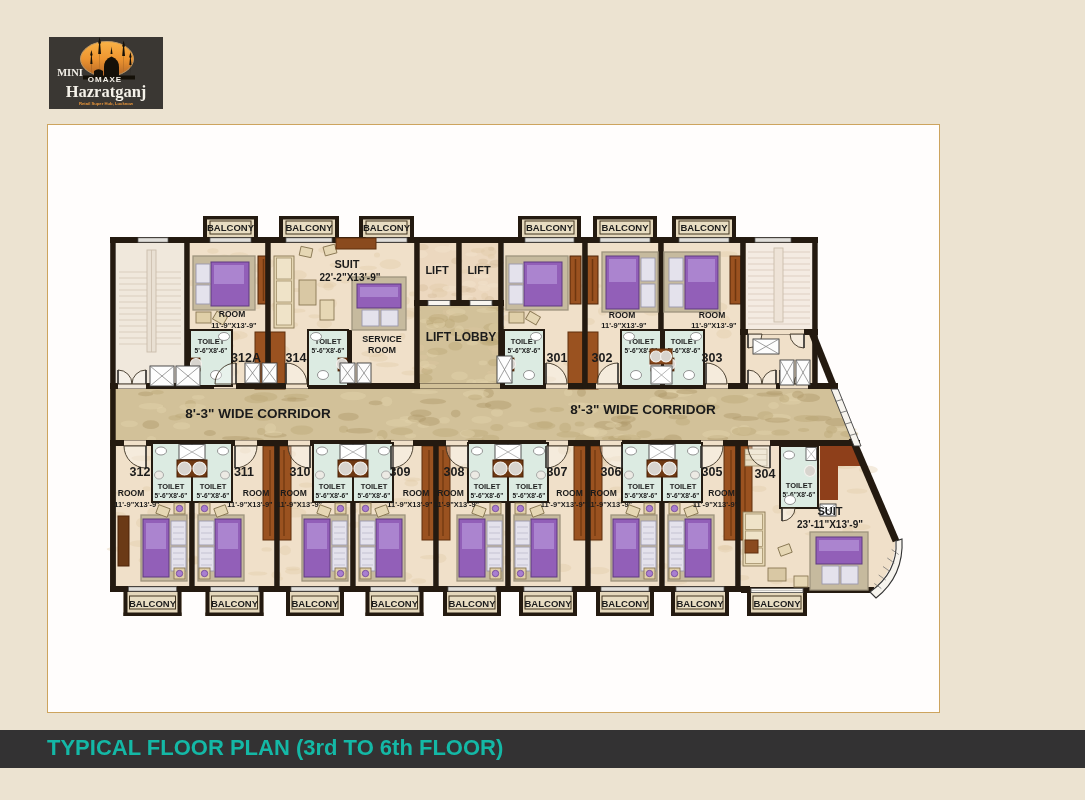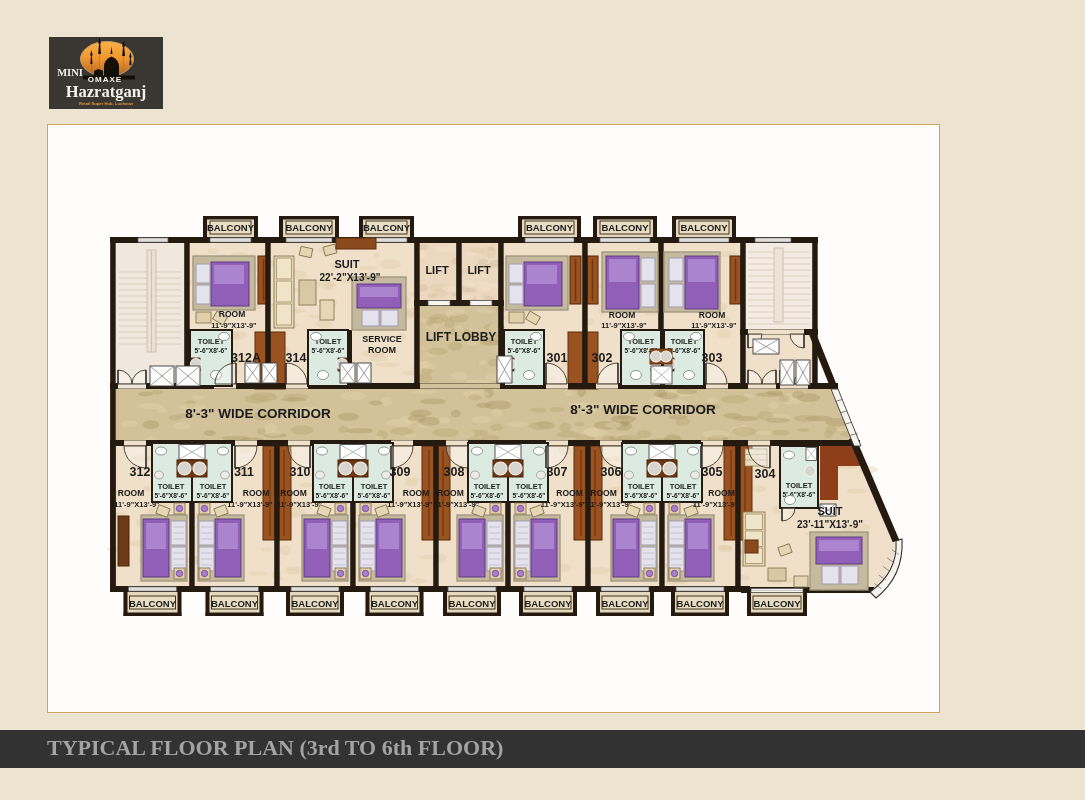--- a/index.html
+++ b/index.html
@@ -1,17 +1,17 @@
 <!DOCTYPE html>
 <html><head><meta charset="utf-8">
 <style>
 html,body{margin:0;padding:0;width:1085px;height:800px;background:#ece3d1;overflow:hidden}
 .panel{position:absolute;left:47px;top:124px;width:891px;height:587px;background:#fffdfc;border:1.6px solid #cda45e;}
 .bar{position:absolute;left:0;top:730px;width:1085px;height:38px;background:#333233;}
-.bar span{font-family:Liberation Serif, serif;font-weight:bold;font-size:22px;color:#a3a3a3;position:absolute;left:47px;top:5px;}
+.bar span{font-family:Liberation Sans, sans-serif;font-weight:bold;font-size:22px;color:#14b8a6;position:absolute;left:47px;top:5px;}
 svg{position:absolute;left:0;top:0}
 </style></head>
 <body>
 <div class="panel"></div>
 <div class="bar">
     <span>TYPICAL FLOOR PLAN (3rd TO 6th FLOOR)</span>
   </div>
 <svg width="1085" height="800" viewBox="0 0 1085 800">
 <rect x="49.0" y="37.0" width="114.0" height="72.0" fill="#3a3733"></rect>
 <defs>

